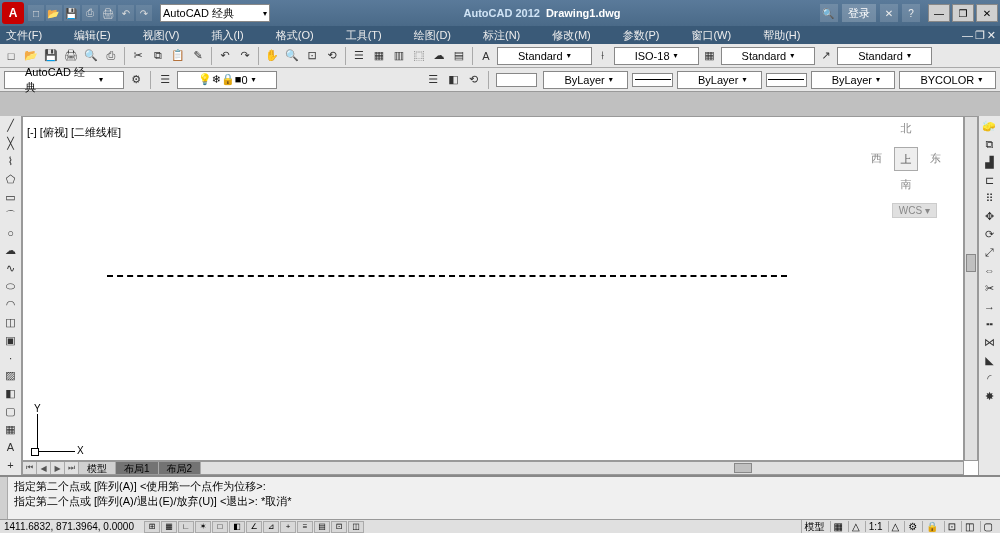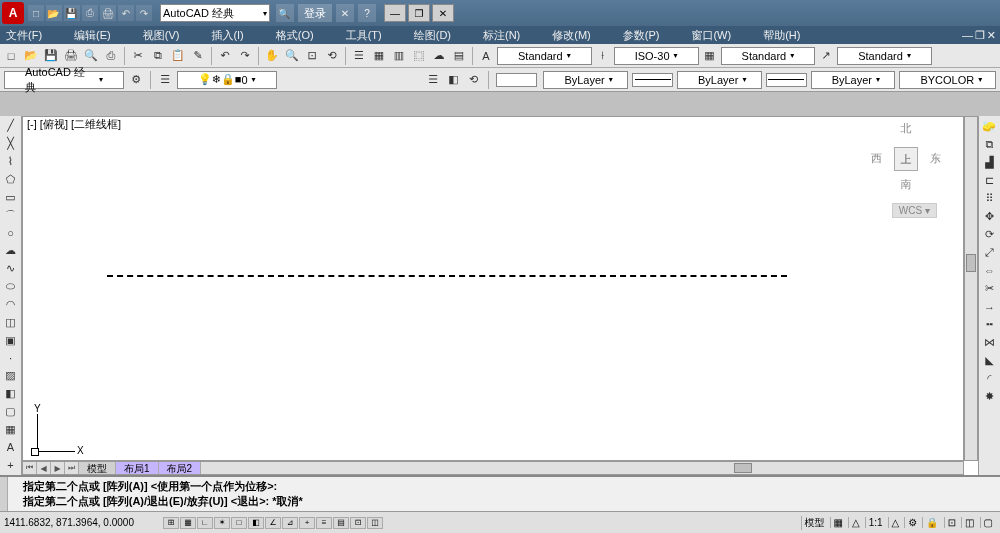--- a/index.html
+++ b/index.html
@@ -38,55 +38,55 @@
 
 
 .ws-row { height: 24px; background: #e8e8e8; border-bottom: 1px solid #999; display: flex; align-items: center; padding: 0 4px; gap: 4px; }
 
 
 .main { position: absolute; top: 116px; left: 0; right: 0; bottom: 58px; background: #808080; display: flex; }
 .left-tools { width: 22px; background: #e8e8e8; border-right: 1px solid #999; display: flex; flex-direction: column; padding: 2px 0; gap: 2px; }
 .left-tools .tool { width: 18px; height: 16px; margin: 0 auto; display: flex; align-items: center; justify-content: center; font-size: 11px; color: #333; }
 .canvas-wrap { flex: 1; position: relative; background: #fff; margin: 0; }
 .canvas { position: absolute; top: 0; left: 0; right: 14px; bottom: 14px; background: #fff; border: 1px solid #999; }
-.vp-label { position: absolute; top: 0; left: 4px; font-size: 11px; color: #000; }
+.vp-label { position: absolute; top: 8px; left: 4px; font-size: 11px; color: #000; }
 .dashed-line { position: absolute; top: 158px; left: 84px; width: 680px; border-top: 2px dashed #000; }
 .ucs { position: absolute; bottom: 8px; left: 14px; }
 .ucs-y { position: absolute; bottom: 0; left: 0; width: 1px; height: 38px; background: #000; }
 .ucs-x { position: absolute; bottom: 0; left: 0; width: 38px; height: 1px; background: #000; }
 .ucs-ylabel { position: absolute; bottom: 38px; left: -3px; font-size: 10px; }
 .ucs-xlabel { position: absolute; bottom: -4px; left: 40px; font-size: 10px; }
 .ucs-box { position: absolute; bottom: -4px; left: -6px; width: 8px; height: 8px; border: 1px solid #000; background: #fff; }
 .view-cube { position: absolute; top: 4px; right: 22px; width: 70px; height: 90px; font-size: 11px; color: #888; text-align: center; }
 .view-cube .north { position: absolute; top: 0; left: 50%; transform: translateX(-50%); }
 .view-cube .south { position: absolute; top: 56px; left: 50%; transform: translateX(-50%); }
 .view-cube .west { position: absolute; top: 30px; left: 0; }
 .view-cube .east { position: absolute; top: 30px; right: 0; }
 .view-cube .top { position: absolute; top: 26px; left: 50%; transform: translateX(-50%); width: 24px; height: 24px; background: #eee; border: 1px solid #aaa; display: flex; align-items: center; justify-content: center; color: #555; }
 .wcs-badge { position: absolute; top: 86px; right: 26px; background: #e0e0e0; border: 1px solid #ccc; padding: 1px 6px; font-size: 10px; color: #888; }
 .vscroll { position: absolute; top: 0; right: 0; width: 14px; bottom: 14px; background: #e0e0e0; border: 1px solid #999; }
 .vscroll .thumb { position: absolute; top: 40%; left: 1px; right: 1px; height: 18px; background: #c0c0c0; border: 1px solid #888; }
 .hscroll-row { position: absolute; bottom: 0; left: 0; right: 14px; height: 14px; background: #e0e0e0; display: flex; border: 1px solid #999; }
 .tab-ctrl { display: flex; }
 .tab-ctrl div { width: 14px; height: 12px; border-right: 1px solid #aaa; display: flex; align-items: center; justify-content: center; font-size: 8px; color: #555; }
 .tabs { display: flex; font-size: 10px; }
-.tabs div { padding: 0 8px; border-right: 1px solid #aaa; background: #c4b5fd; }
+.tabs div { padding: 0 8px; border-right: 1px solid #aaa; background: #737373; }
 .tabs div.active { background: #d0d0d0; }
 .hscroll { flex: 1; position: relative; background: #e0e0e0; }
 .hscroll .thumb { position: absolute; left: 70%; top: 1px; bottom: 1px; width: 18px; background: #c0c0c0; border: 1px solid #888; }
 .right-tools { width: 22px; background: #e8e8e8; border-left: 1px solid #999; display: flex; flex-direction: column; padding: 2px 0; gap: 2px; }
 .right-tools .tool { width: 18px; height: 16px; margin: 0 auto; display: flex; align-items: center; justify-content: center; font-size: 11px; color: #333; }
 
 
-.cmd-area { position: absolute; bottom: 14px; left: 0; right: 0; height: 44px; background: #f0f0f0; border-top: 2px solid #888; font-size: 11px; padding: 2px 13px; font-family: monospace; font-weight: bold; }
+.cmd-area { position: absolute; bottom: 14px; left: 0; right: 0; height: 44px; background: #f0f0f0; border-top: 2px solid #888; font-size: 11px; padding: 2px 4px; font-family: monospace; }
 .cmd-area .handle { position: absolute; left: 0; top: 0; bottom: 0; width: 8px; background: #d0d0d0; border-right: 1px solid #aaa; }
 .cmd-line { margin-left: 10px; }
 
 
-.statusbar { position: absolute; bottom: 0; left: 0; right: 0; height: 22px; background: #e0e0e0; border-top: 1px solid #999; display: flex; align-items: center; font-size: 10px; padding: 4px 4px; gap: 19px; }
+.statusbar { position: absolute; bottom: 0; left: 0; right: 0; height: 14px; background: #e0e0e0; border-top: 1px solid #999; display: flex; align-items: center; font-size: 10px; padding: 4px 4px; gap: 0; }
 .status-coords { min-width: 140px; }
 .status-btns { display: flex; gap: 1px; }
 .status-btns div { width: 16px; height: 12px; background: #d8d8d8; border: 1px solid #aaa; font-size: 8px; display: flex; align-items: center; justify-content: center; }
 .status-right { margin-left: auto; display: flex; gap: 2px; align-items: center; }
 .status-right span { padding: 0 3px; border-left: 1px solid #aaa; }
 </style>
 </head>
 <body>
 
 <div class="titlebar">
@@ -95,20 +95,23 @@
     <button class="qat-btn">□</button>
     <button class="qat-btn">📂</button>
     <button class="qat-btn">💾</button>
     <button class="qat-btn">⎙</button>
     <button class="qat-btn">🖨</button>
     <button class="qat-btn">↶</button>
     <button class="qat-btn">↷</button>
   </div>
   <div class="ws-dropdown">
     <span>AutoCAD 经典</span>
+  </div>
+  <div class="titlebar-center">
+    <span>AutoCAD 2012</span><span class="doc">Drawing1.dwg</span>
   </div>
   <div class="title-right">
     <div class="btn">🔍</div>
     <div class="login-badge">
         <span>登录</span>
       </div>
     <div class="btn">✕</div>
     <div class="btn">?</div>
   </div>
   <div class="win-ctrl">
@@ -165,21 +168,21 @@
   <div class="tb-btn">⿴</div>
   <div class="tb-btn">☁</div>
   <div class="tb-btn">▤</div>
   <div class="tb-sep"></div>
   <div class="tb-btn">A</div>
   <div class="tb-dropdown" style="min-width:72px">
       <span>Standard</span>
     </div>
   <div class="tb-btn">⟊</div>
   <div class="tb-dropdown" style="min-width:72px">
-      <span>ISO-30</span>
+      <span>ISO-18</span>
     </div>
   <div class="tb-btn">▦</div>
   <div class="tb-dropdown" style="min-width:72px">
       <span>Standard</span>
     </div>
   <div class="tb-btn">↗</div>
   <div class="tb-dropdown" style="min-width:72px">
       <span>Standard</span>
     </div>
 </div>

